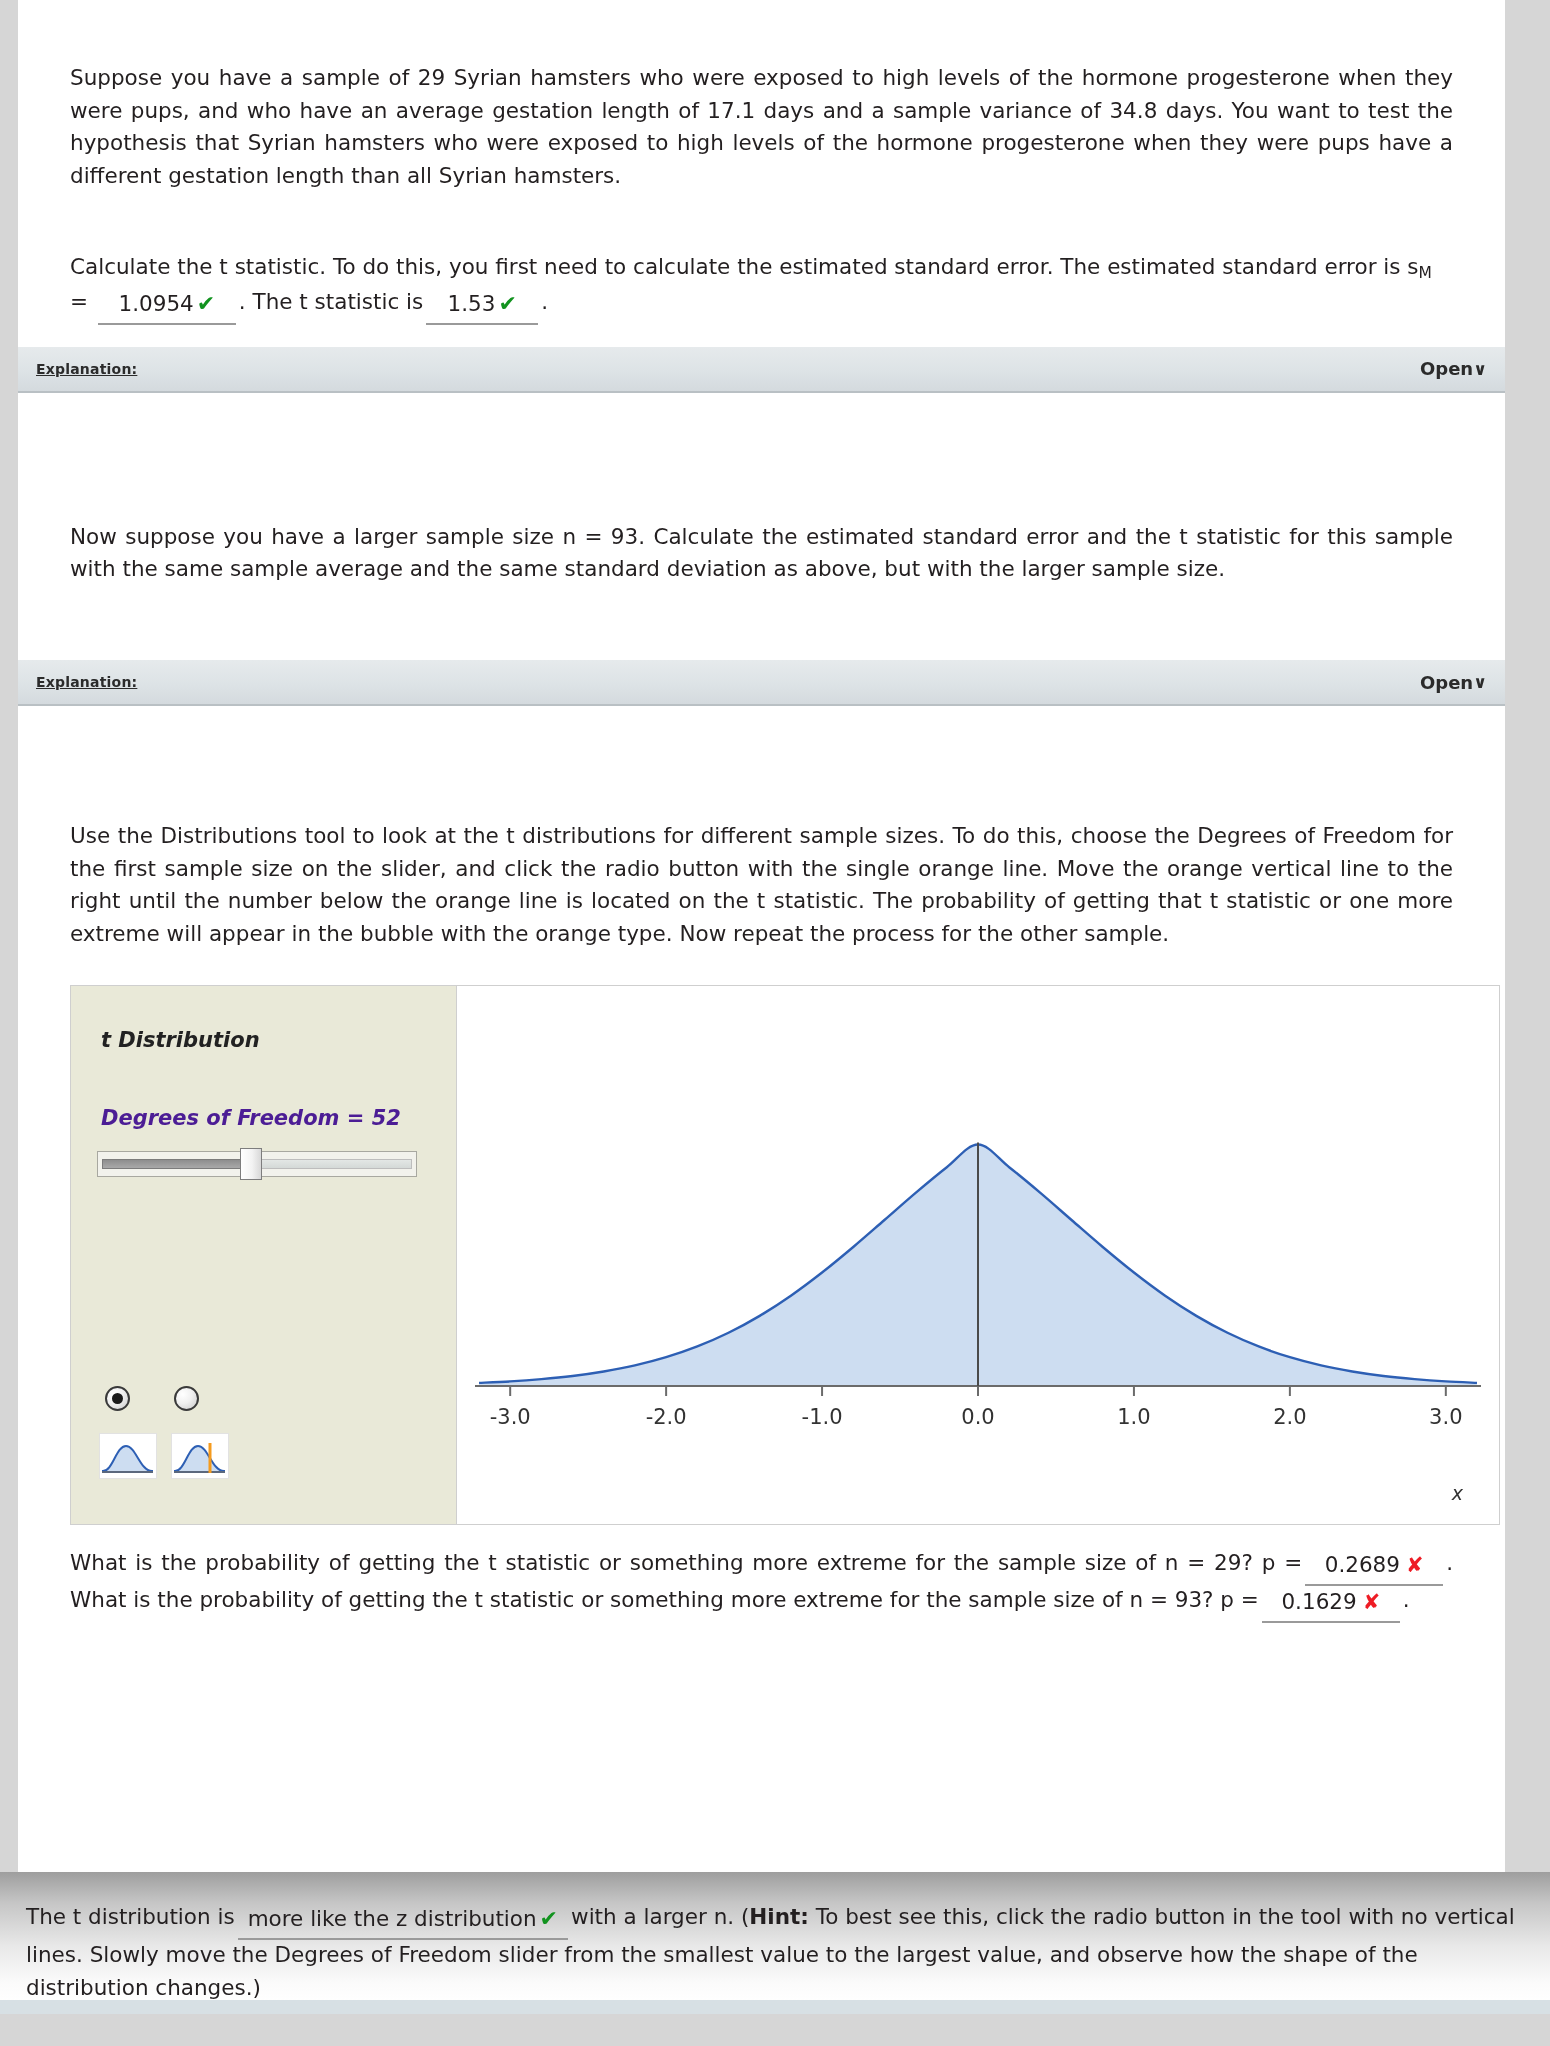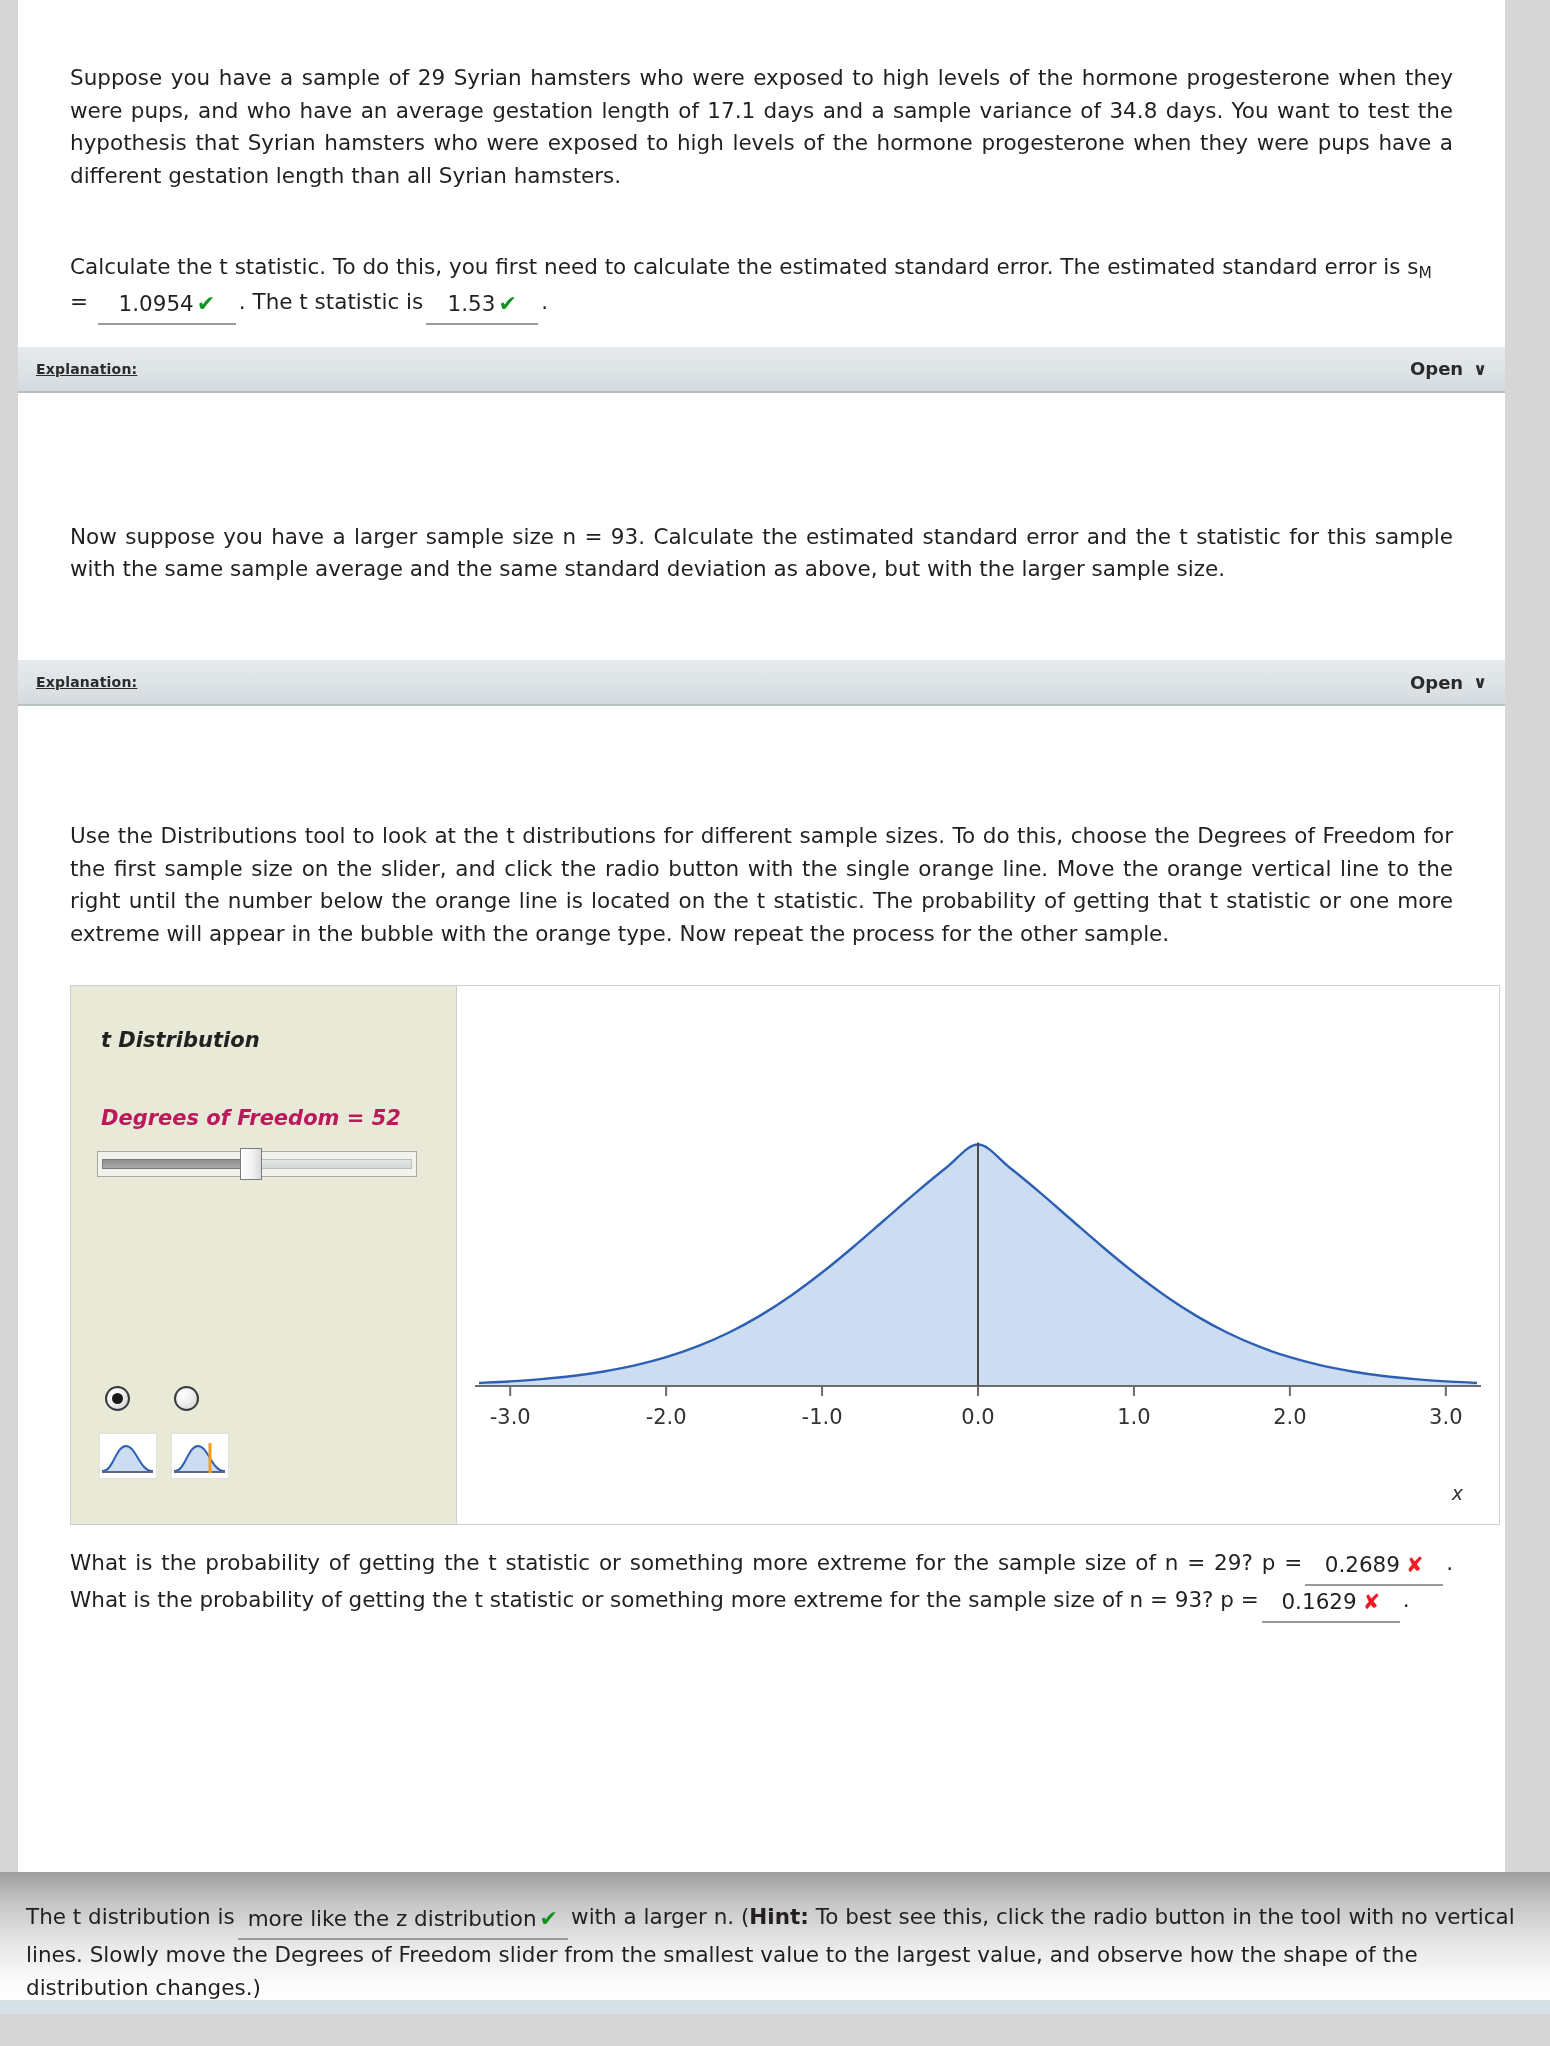--- a/index.html
+++ b/index.html
@@ -70,21 +70,21 @@
     font-size: 14px;
     font-weight: bold;
     color: #2b2b2b;
     letter-spacing: .2px;
     text-decoration: underline;
   }
   .explanation .open {
     font-size: 18px;
     font-weight: bold;
     color: #2b2b2b;
-    display: flex; align-items: center; gap: 10px;
+    display: flex; align-items: center; 
   }
   .chev { font-size: 17px; font-weight: bold; }
 
   
   .tool {
     margin: 34px 0 0 0;
     width: 1430px;
     height: 540px;
     border: 1px solid #cfcfcf;
     box-sizing: border-box;
@@ -99,21 +99,21 @@
     position: relative;
     box-sizing: border-box;
     font-weight: bold;
   }
   .tool-title {
     position: absolute; left: 30px; top: 42px;
     font-style: italic; font-size: 21px; color: #222;
   }
   .dof-label {
     position: absolute; left: 30px; top: 120px;
-    font-style: italic; font-size: 21px; color: #be185d;
+    font-style: italic; font-size: 21px; color: #4c1d95;
   }
   .slider {
     position: absolute; left: 26px; top: 165px;
     width: 320px; height: 26px;
     background: #f2f2ec;
     border: 1px solid #a8a8a0;
     box-sizing: border-box;
   }
   .slider .track-left {
     position: absolute; left: 4px; top: 7px;

